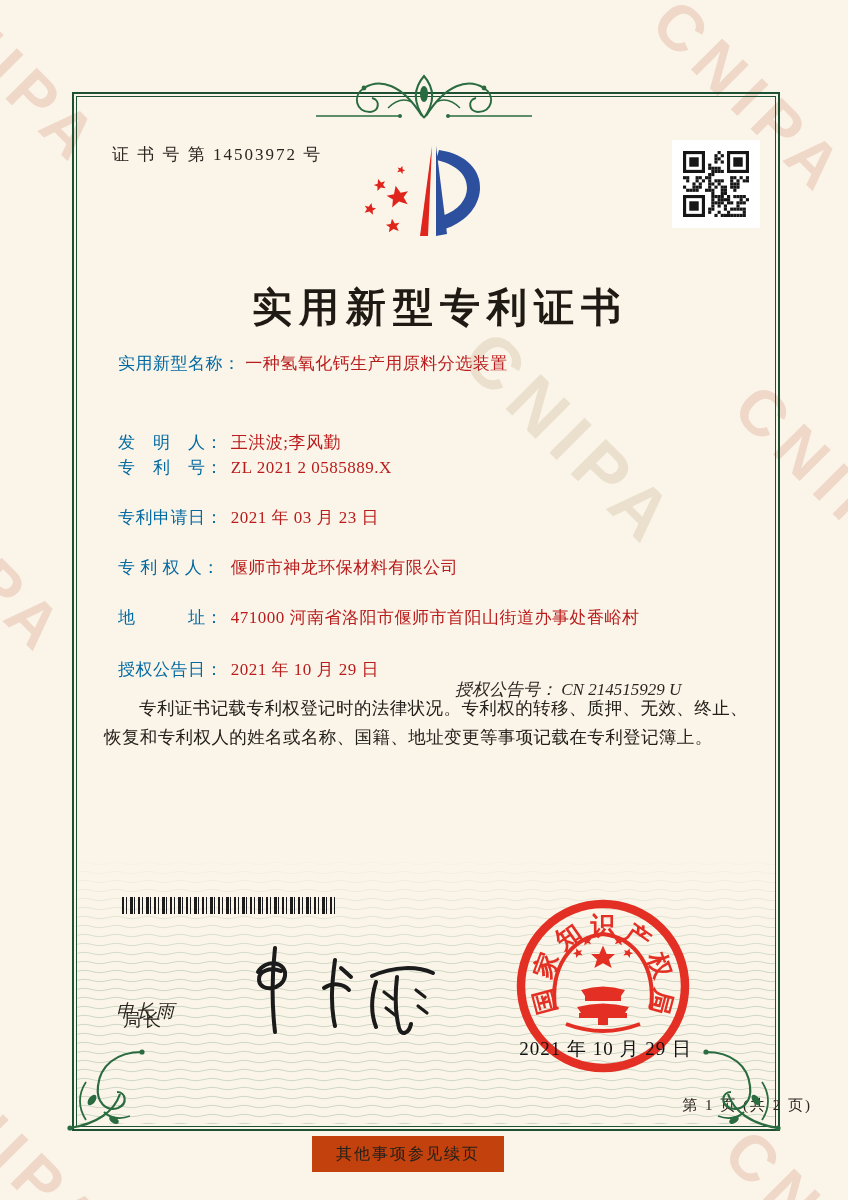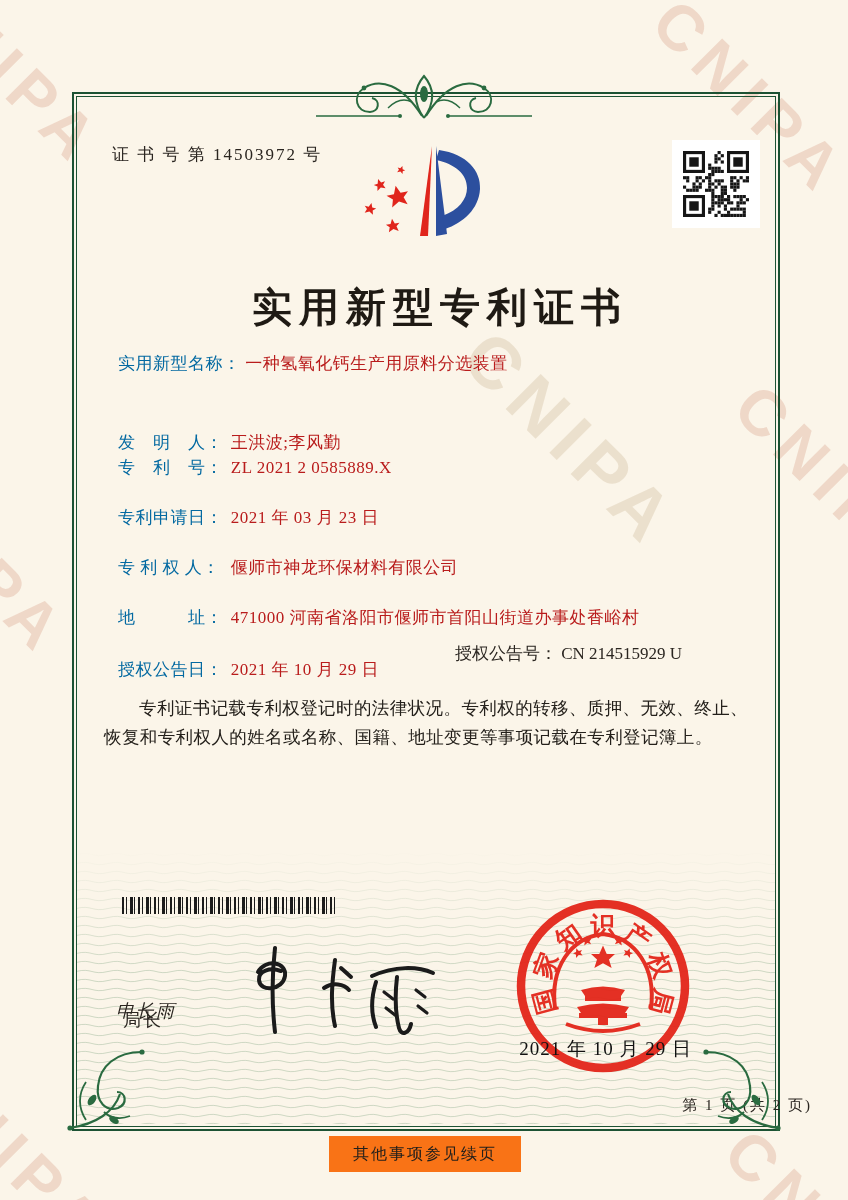--- a/index.html
+++ b/index.html
@@ -66,22 +66,22 @@
   .signoff-title{position:absolute;left:123px;top:964px;font-size:18px;letter-spacing:2px;z-index:4;margin-top:44px;}
   .signoff-name{position:absolute;left:116px;top:999px;font-size:18px;letter-spacing:2px;z-index:4;font-style:italic;}
   .signature{position:absolute;left:245px;top:932px;width:205px;height:110px;z-index:4;}
   .seal{position:absolute;left:508px;top:898px;width:190px;height:178px;z-index:5;opacity:0.95;}
   .seal-date{
     position:absolute;left:503px;top:1036px;width:205px;text-align:center;z-index:6;
     font-size:19px;letter-spacing:1px;color:#111;
   }
   .page-info{position:absolute;left:0;top:1096px;width:812px;text-align:right;font-size:15px;letter-spacing:2px;z-index:4;}
   .cont-note{
-    position:absolute;left:329px;top:1136px;width:192px;height:36px;z-index:4;
-    background:#f97316;display:flex;align-items:center;justify-content:center;
+    position:absolute;left:312px;top:1136px;width:192px;height:36px;z-index:4;
+    background:#c2410c;display:flex;align-items:center;justify-content:center;
     font-size:16px;letter-spacing:2px;color:#24201b;
   }
   
   .orn{z-index:6;}
 </style>
 </head>
 <body>
 
 <div class="wm" style="left:-55px;top:-45px;">CNIPA</div>
 <div class="wm" style="left:690px;top:-15px;">CNIPA</div>
@@ -336,21 +336,21 @@
   <span class="val">偃师市神龙环保材料有限公司</span>
 </div>
 <div class="row" style="top:606px;">
   <span class="lab">地　　　址：</span>
   <span class="val">471000 河南省洛阳市偃师市首阳山街道办事处香峪村</span>
 </div>
 <div class="row" style="top:658px;">
   <span class="lab">授权公告日：</span>
   <span class="val">2021 年 10 月 29 日</span>
 </div>
-<div class="row2" style="top:642px;">
+<div class="row2" style="top:678px;font-style:italic;">
   <span class="lab">授权公告号：</span>
   <span class="val">CN 214515929 U</span>
 </div>
 
 <div class="body-text">
   <p>专利证书记载专利权登记时的法律状况。专利权的转移、质押、无效、终止、恢复和专利权人的姓名或名称、国籍、地址变更等事项记载在专利登记簿上。</p>
 </div>
 
 <div class="barcode"></div>
 

